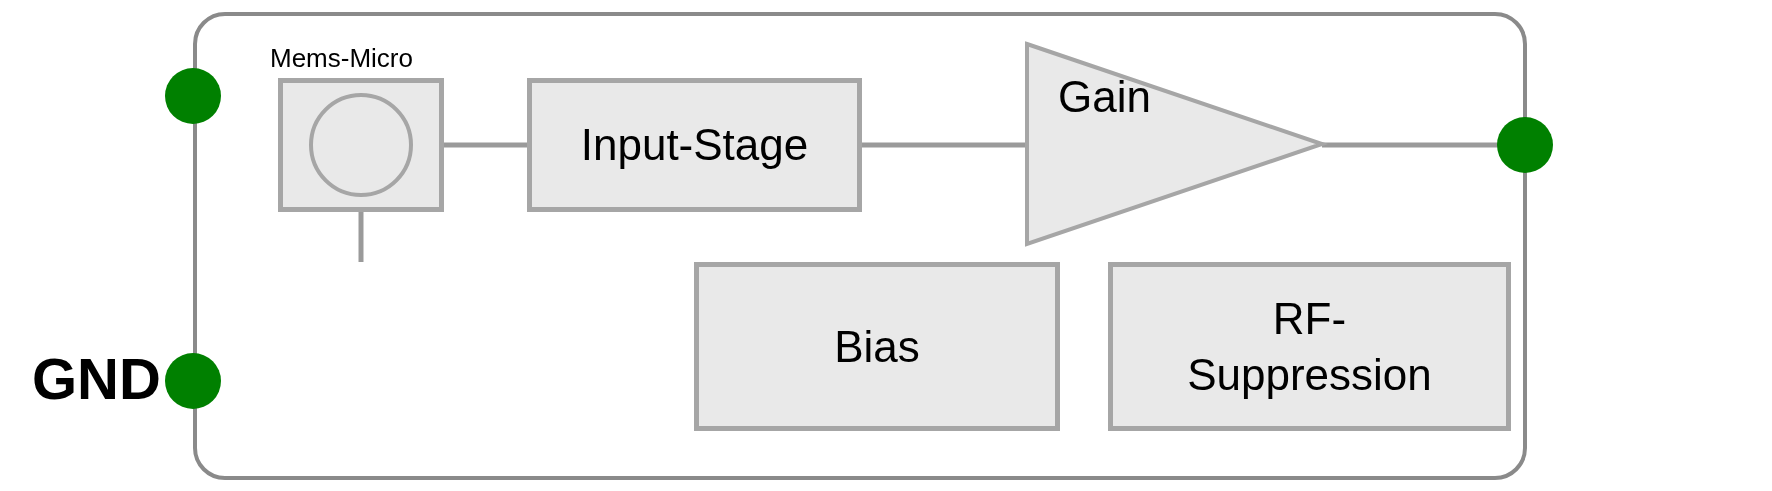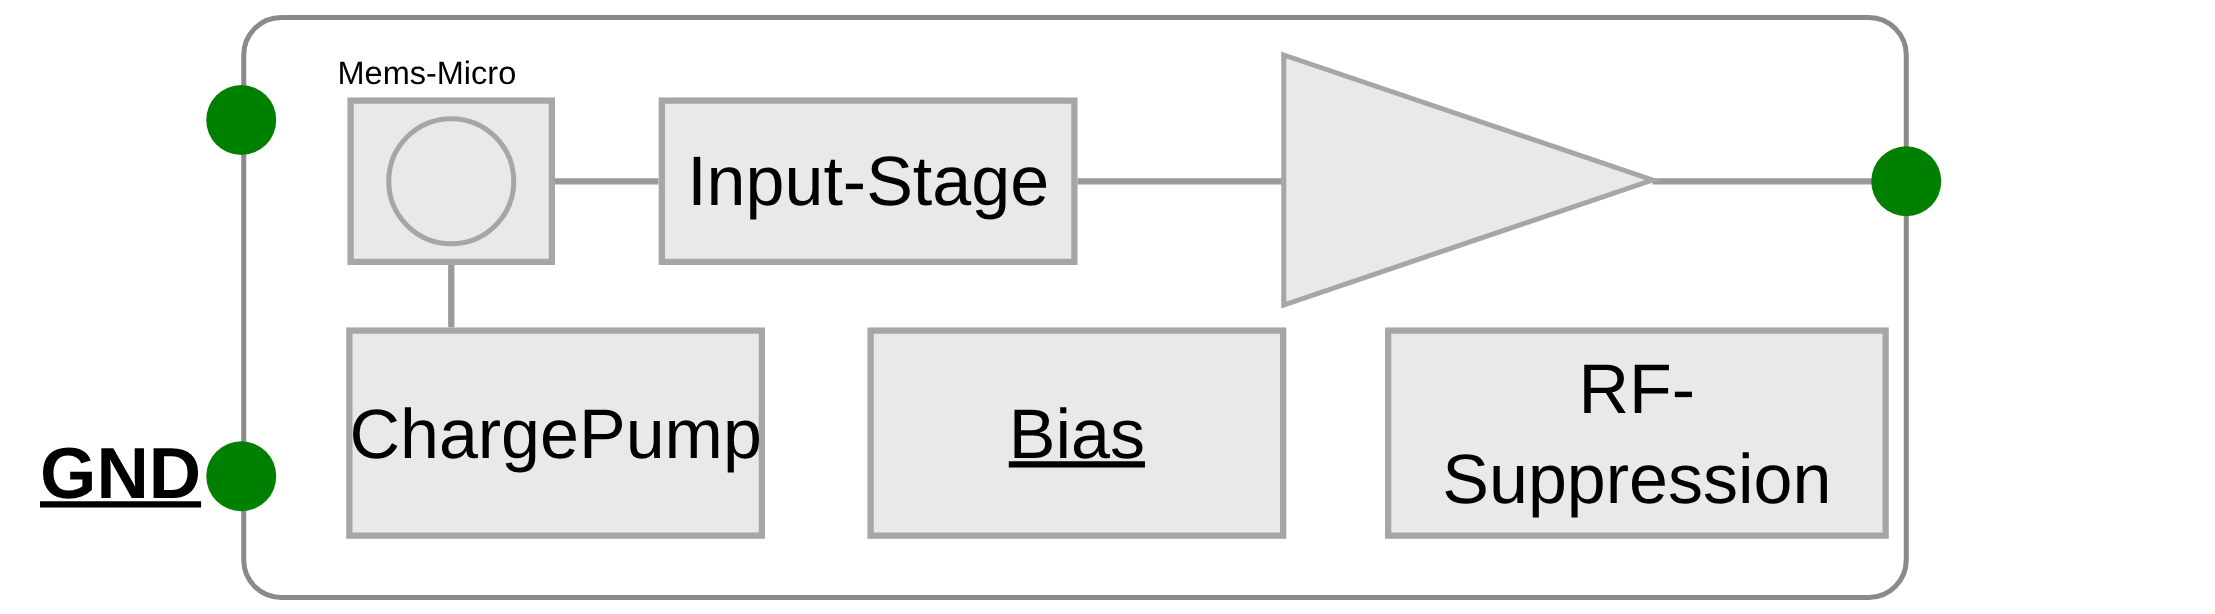--- a/index.html
+++ b/index.html
@@ -22,21 +22,21 @@
     height: 491px;
   }
   .block {
     position: absolute;
     box-sizing: border-box;
     background: #e9e9e9;
     border: 5px solid #a6a6a6;
     display: flex;
     align-items: center;
     justify-content: center;
-    font-size: 56px;
+    font-size: 44px;
     color: #000000;
     text-align: center;
     line-height: 1.27;
     white-space: pre-line;
   }
   .port-dot {
     position: absolute;
     width: 56px;
     height: 56px;
     border-radius: 50%;
@@ -92,32 +92,30 @@
 
   <div class="caption" style="left:270px; top:40px;">Mems-Micro</div>
   <div class="block" style="left:278px; top:78px; width:166px; height:134px;">
     <div class="mems-circle"></div>
   </div>
 
   <div class="block" style="left:527px; top:78px; width:335px; height:134px;">
     <span>Input-Stage</span>
   </div>
 
+  <div class="amp-label" style="left:1032px; top:72px; width:145px;">Gain</div>
 
-  <div class="block" style="left:277px; top:262px; width:335px; height:169px;">
-    <span>ChargePump</span>
-  </div>
 
-  <div class="block" style="left:694px; top:262px; width:335px; height:169px;text-decoration:underline;">
+  <div class="block" style="left:694px; top:262px; width:366px; height:169px;">
     <span>Bias</span>
   </div>
 
   <div class="block" style="left:1108px; top:262px; width:403px; height:169px;">
     <span style="white-space:normal; display:block; width:100%;"><span>RF-</span><br><span>Suppression</span></span>
   </div>
 
   <div class="port-dot" style="left:165px; top:68px;"></div>
   <div class="port-dot" style="left:165px; top:353px;"></div>
   <div class="port-dot" style="left:1497px; top:117px;"></div>
 
-  <div class="port-label" style="left:32px; top:350px;text-decoration:underline;">GND</div>
+  <div class="port-label" style="left:32px; top:350px;">GND</div>
 
 </div>
 
 </body></html>

